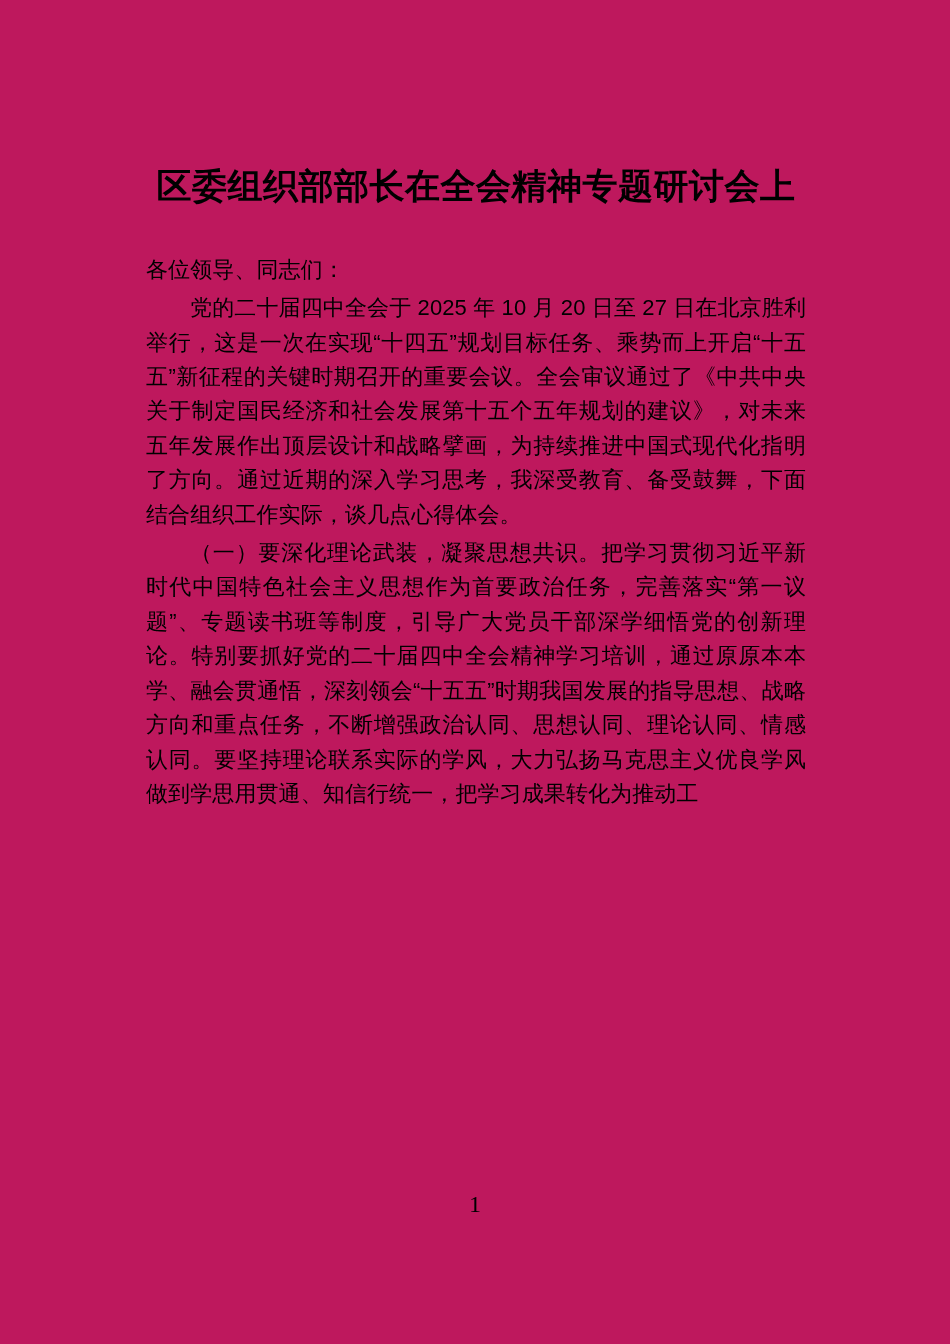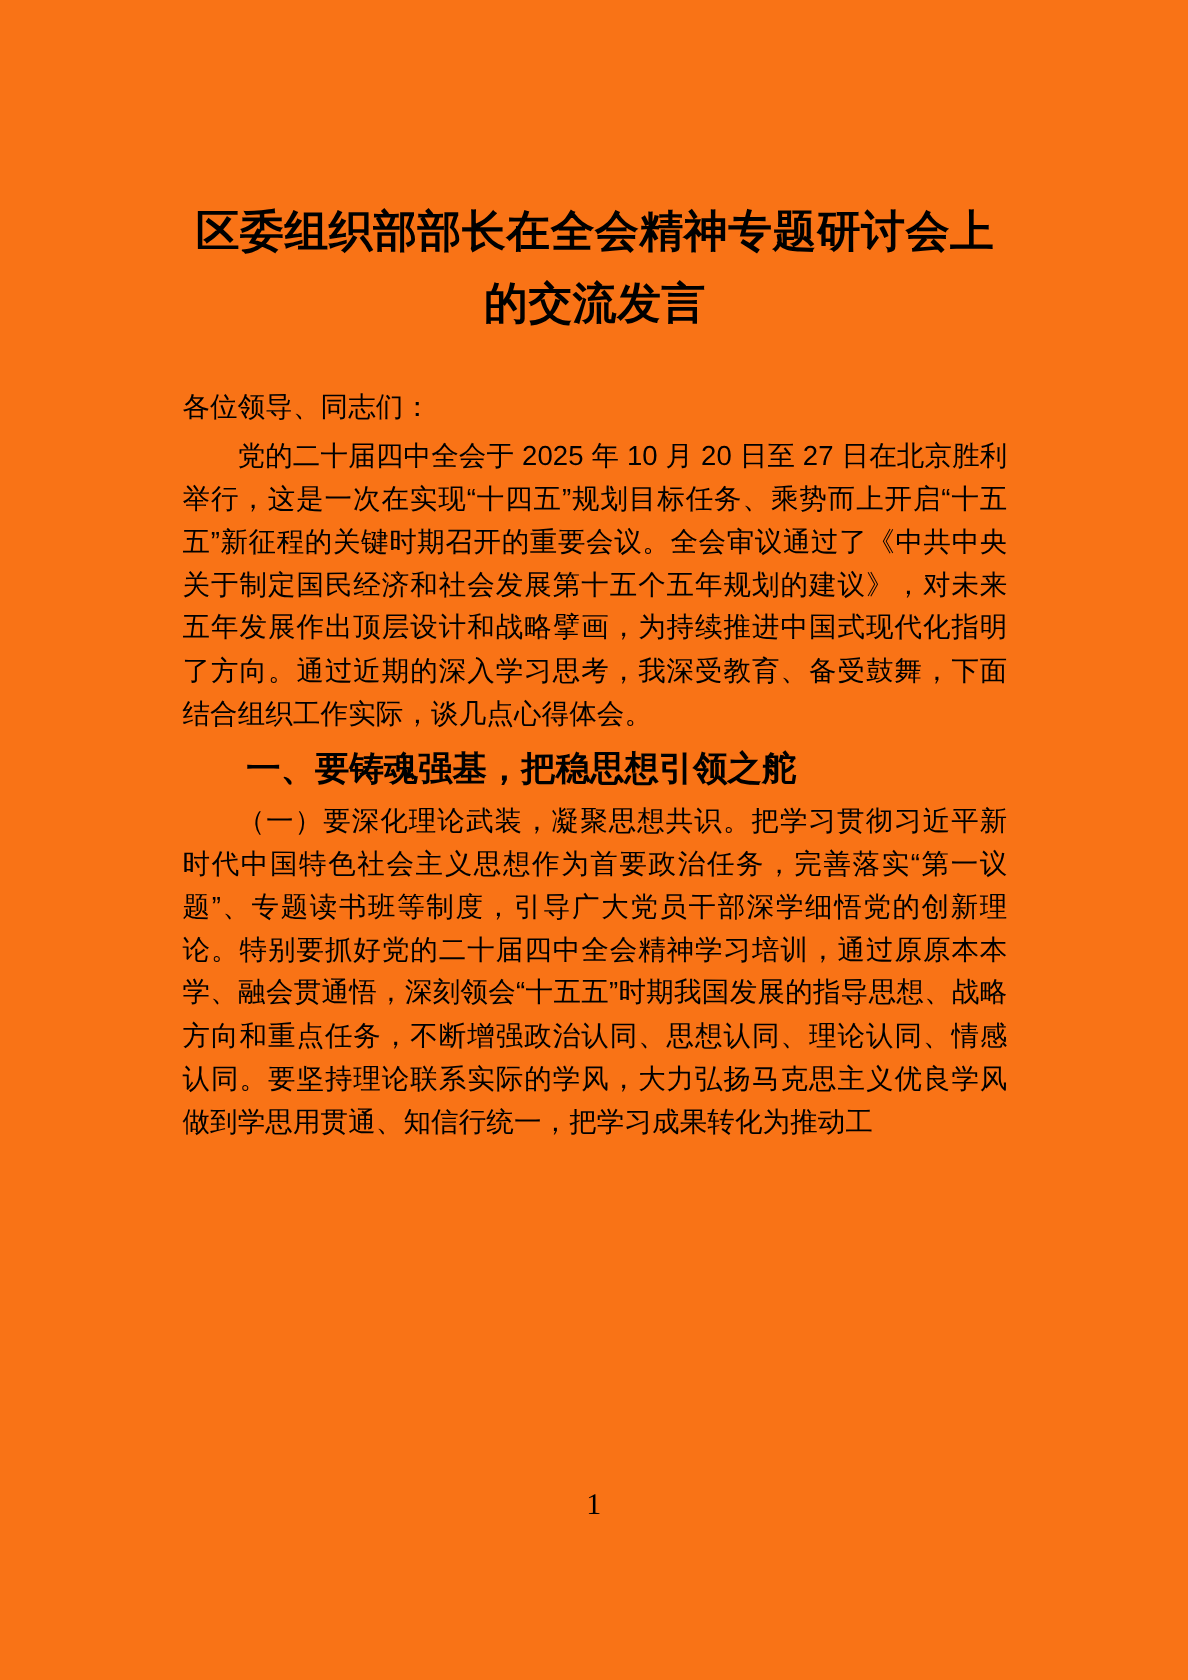--- a/index.html
+++ b/index.html
@@ -11,21 +11,21 @@
     width: 950px;
     height: 1344px;
     font-family: "Liberation Sans", "DejaVu Sans", sans-serif;
     color: #000000;
     -webkit-font-smoothing: antialiased;
   }
   .page {
     position: relative;
     width: 950px;
     height: 1344px;
-    background: #f97316;
+    background: #be185d;
     box-sizing: border-box;
     overflow: hidden;
   }
   .content {
     position: absolute;
     left: 142px;
     top: 158px;
     width: 668px;
   }
   .doc-title {
@@ -78,28 +78,26 @@
 </style>
 </head>
 <body>
 
 <div class="page">
 
   <div class="content">
 
     <h1 class="doc-title">
       <span class="title-line">区委组织部部长在全会精神专题研讨会上</span>
-      <span class="title-line">的交流发言</span>
     </h1>
 
     <p class="para salutation">各位领导、同志们：</p>
 
     <p class="para indent">党的二十届四中全会于 2025 年 10 月 20 日至 27 日在北京胜利举行，这是一次在实现“十四五”规划目标任务、乘势而上开启“十五五”新征程的关键时期召开的重要会议。全会审议通过了《中共中央关于制定国民经济和社会发展第十五个五年规划的建议》，对未来五年发展作出顶层设计和战略擘画，为持续推进中国式现代化指明了方向。通过近期的深入学习思考，我深受教育、备受鼓舞，下面结合组织工作实际，谈几点心得体会。</p>
 
-    <p class="heading">一、要铸魂强基，把稳思想引领之舵</p>
 
 
     <p class="para indent">（一）要深化理论武装，凝聚思想共识。把学习贯彻习近平新时代中国特色社会主义思想作为首要政治任务，完善落实“第一议题”、专题读书班等制度，引导广大党员干部深学细悟党的创新理论。特别要抓好党的二十届四中全会精神学习培训，通过原原本本学、融会贯通悟，深刻领会“十五五”时期我国发展的指导思想、战略方向和重点任务，不断增强政治认同、思想认同、理论认同、情感认同。要坚持理论联系实际的学风，大力弘扬马克思主义优良学风做到学思用贯通、知信行统一，把学习成果转化为推动工</p>
 
   </div>
 
   <div class="page-number">1</div>
 
 </div>
 

